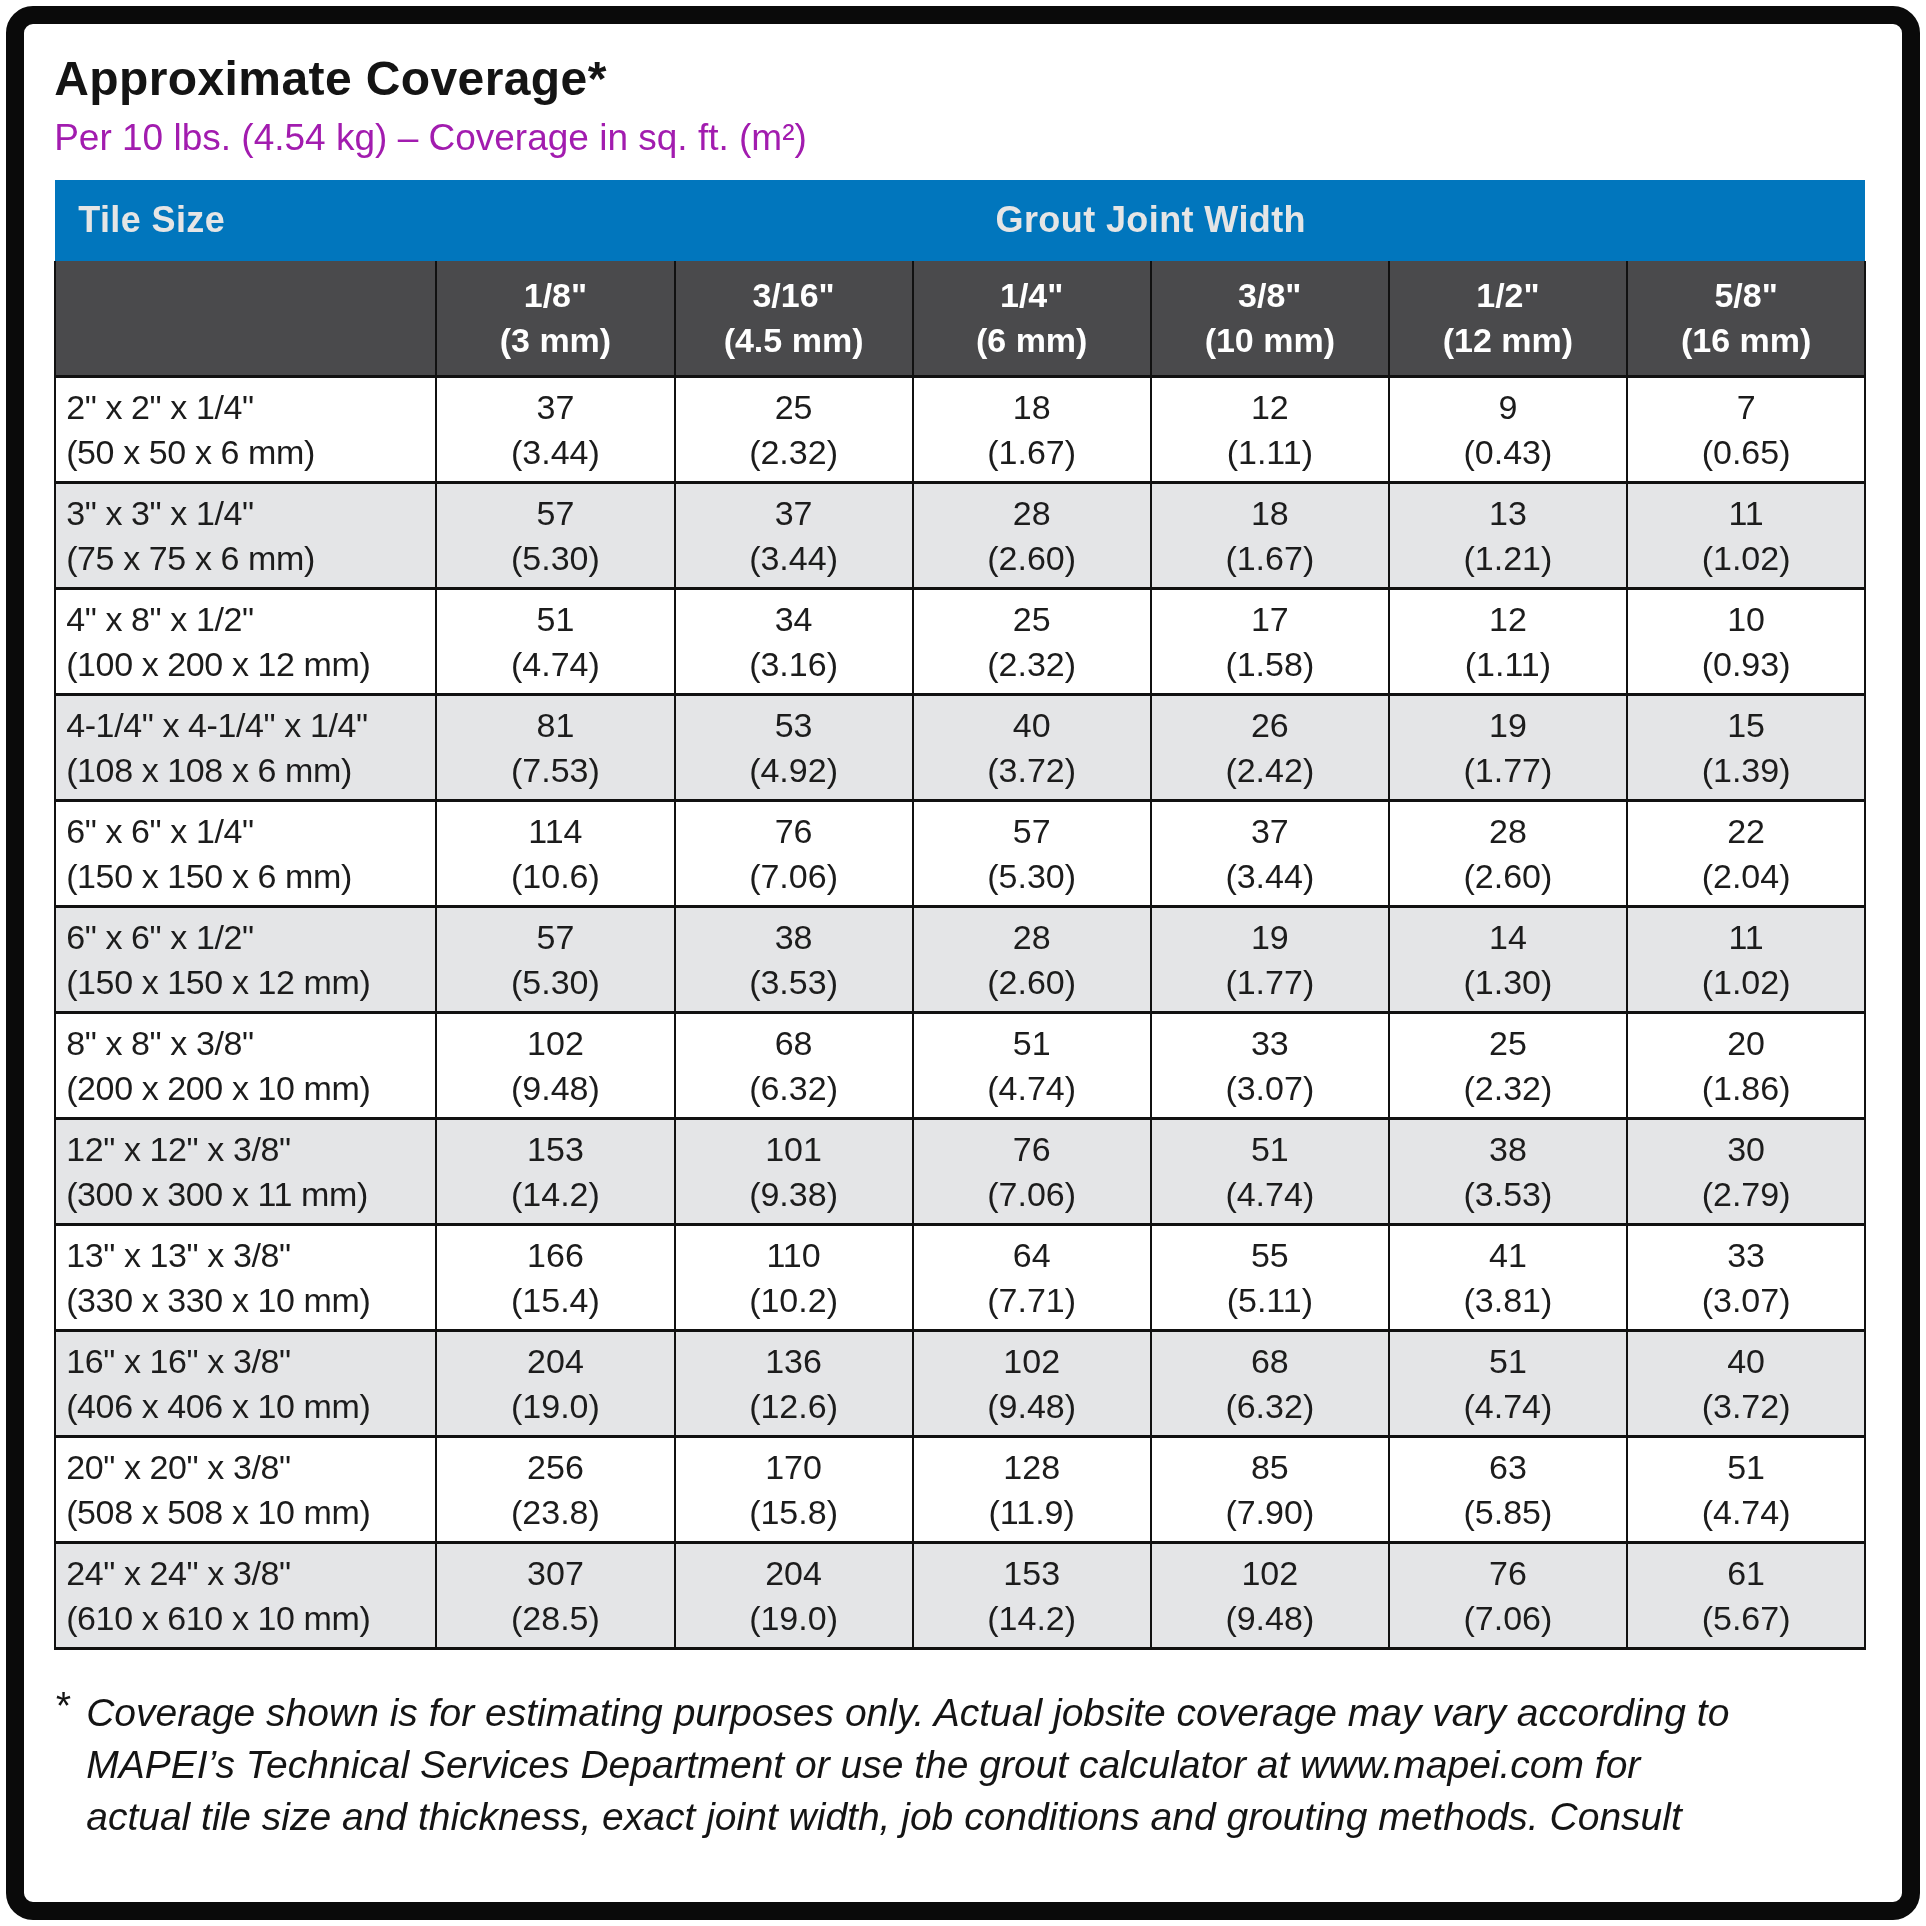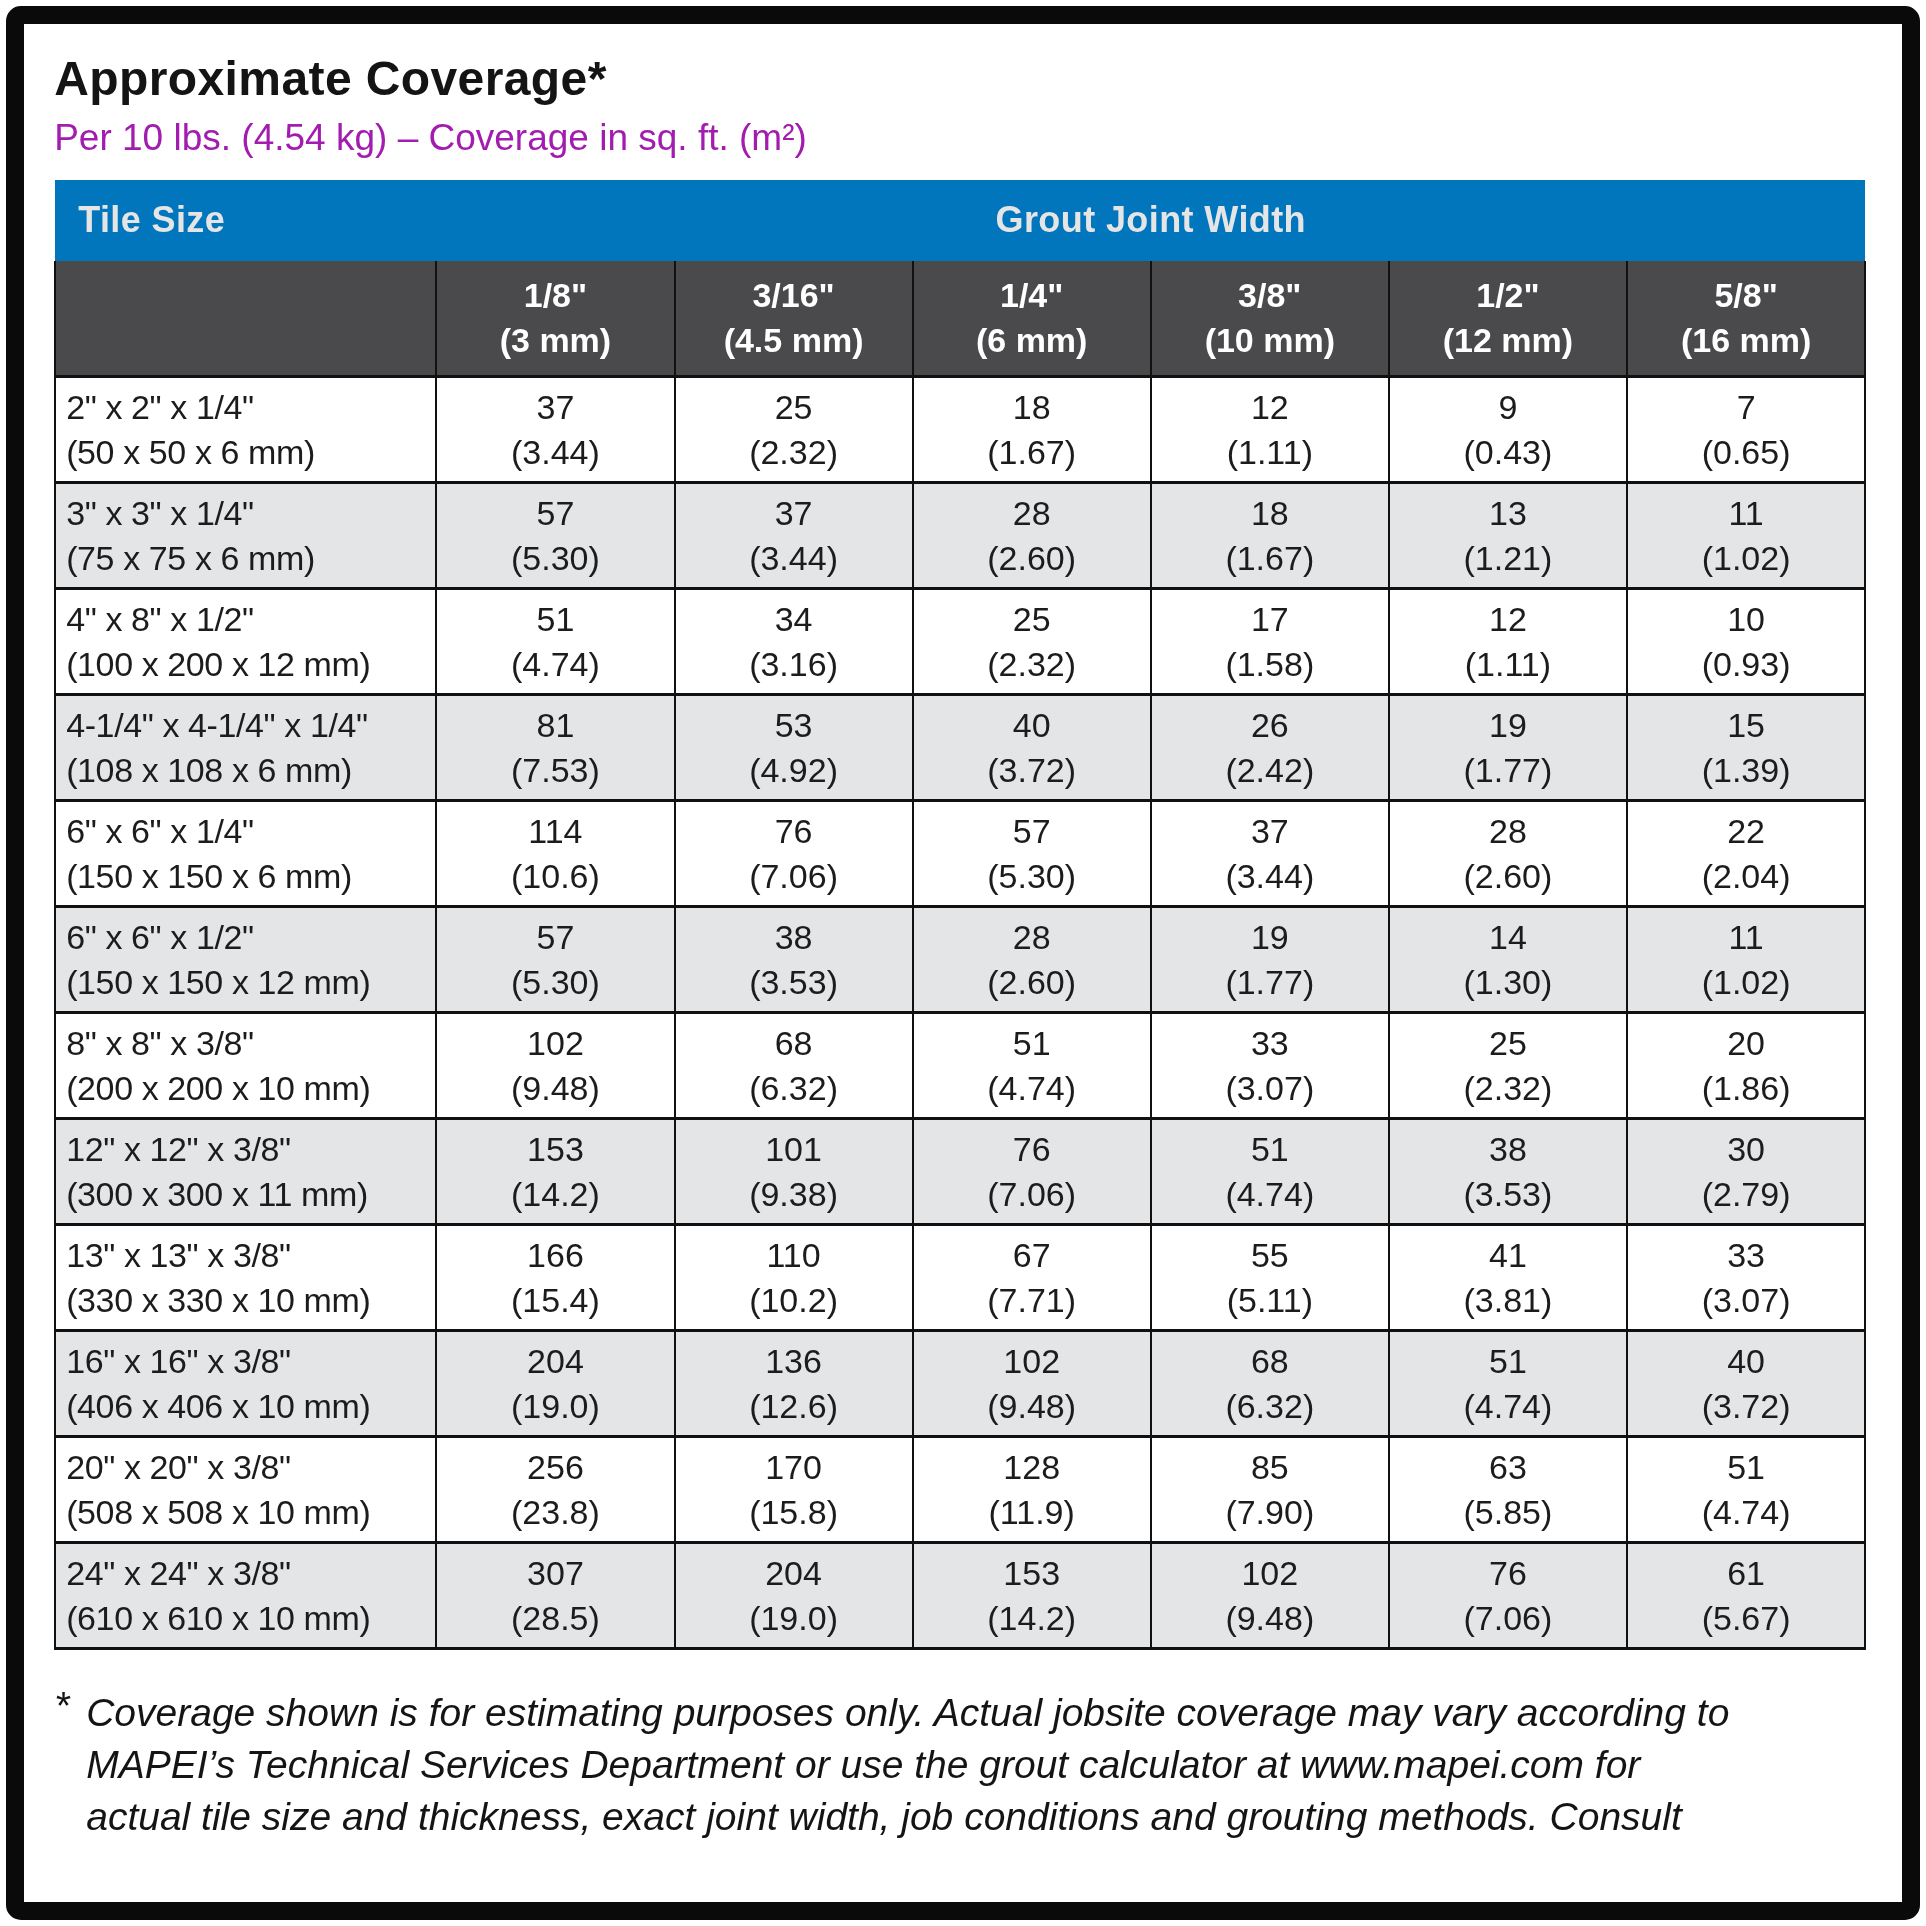--- a/index.html
+++ b/index.html
@@ -12,21 +12,21 @@
     color: #1c1c1c;
   }
   .frame {
     position: absolute;
     left: 6.2px;
     top: 6.2px;
     width: 1914px;
     height: 1914px;
     box-sizing: border-box;
     border: 18.5px solid #0a0a0a;
-    border-radius: 15px;
+    border-radius: 27px;
     padding: 26px 0 0 30px;
     overflow: hidden;
     background: #ffffff;
   }
   .title {
     margin: 0;
     font-size: 48px;
     font-weight: 700;
     letter-spacing: 0.4px;
     color: #141414;
@@ -412,21 +412,21 @@
           </th>
           <td class="val-cell">
             <span class="line">166</span>
             <span class="line">(15.4)</span>
           </td>
           <td class="val-cell">
             <span class="line">110</span>
             <span class="line">(10.2)</span>
           </td>
           <td class="val-cell">
-            <span class="line">67</span>
+            <span class="line">64</span>
             <span class="line">(7.71)</span>
           </td>
           <td class="val-cell">
             <span class="line">55</span>
             <span class="line">(5.11)</span>
           </td>
           <td class="val-cell">
             <span class="line">41</span>
             <span class="line">(3.81)</span>
           </td>

